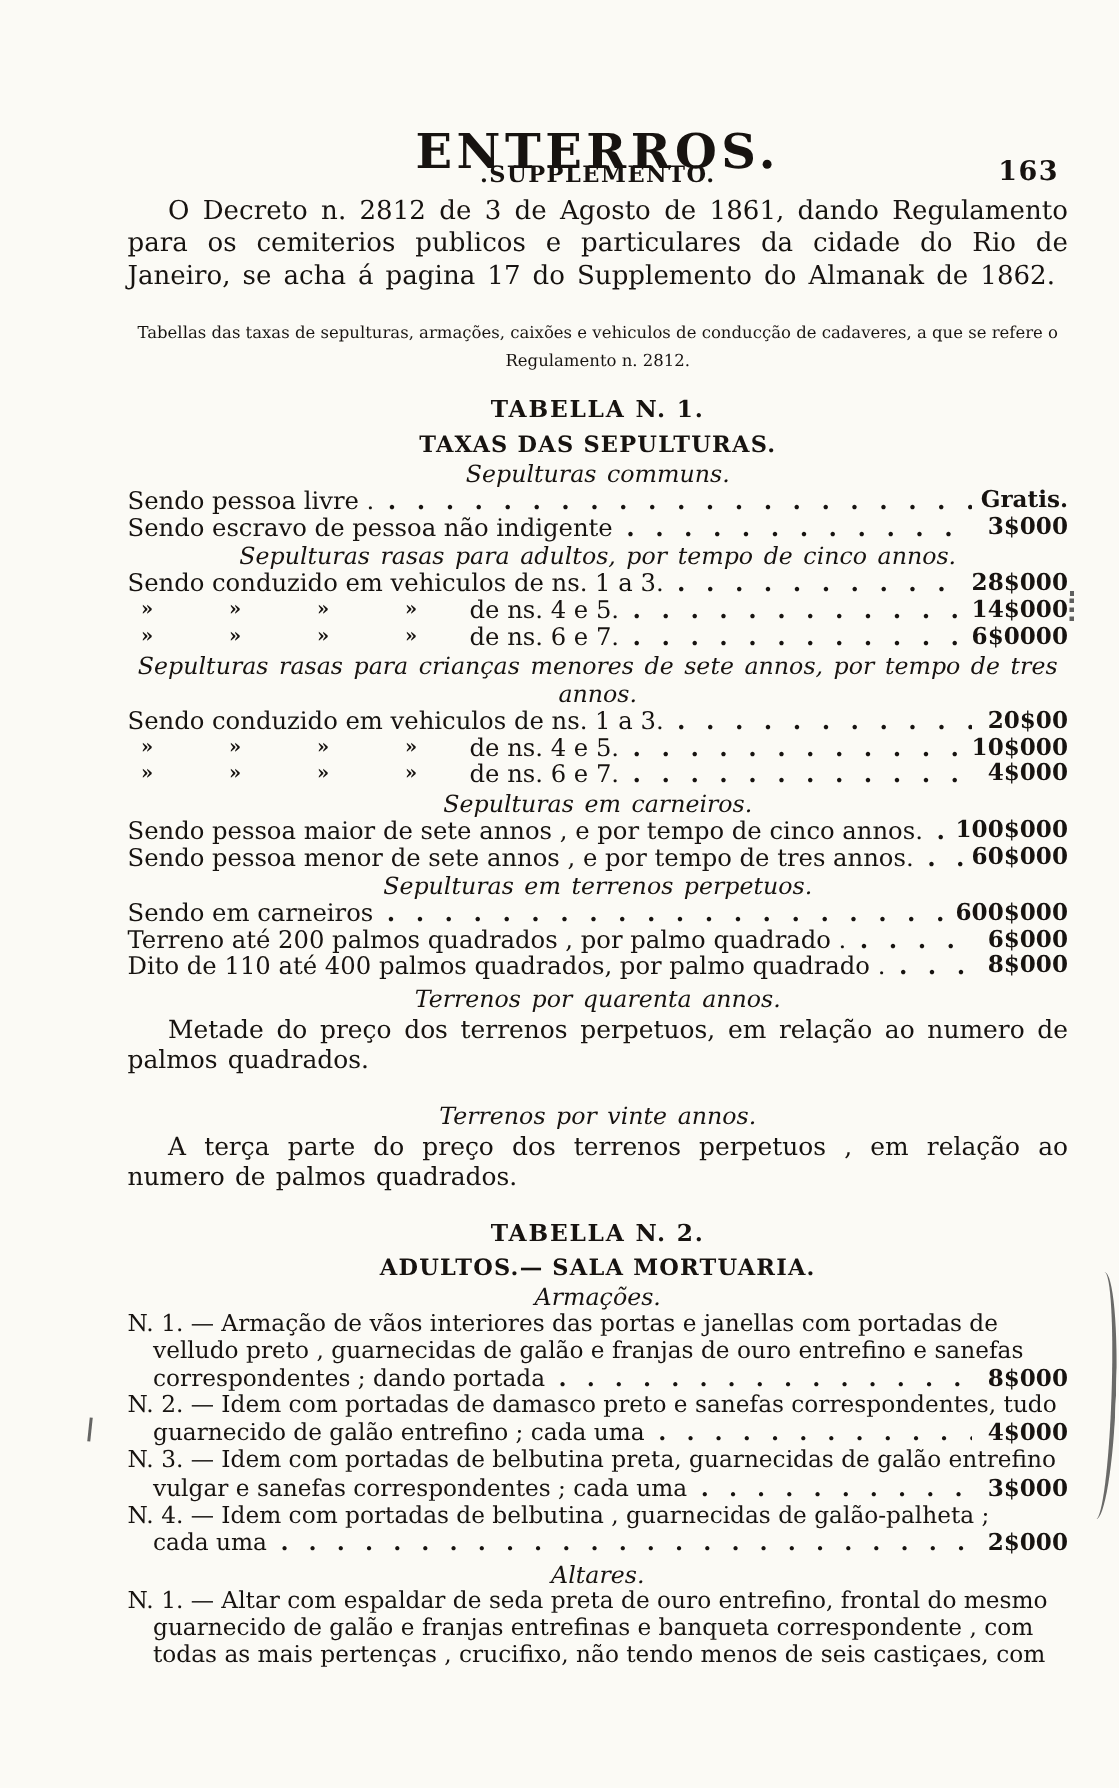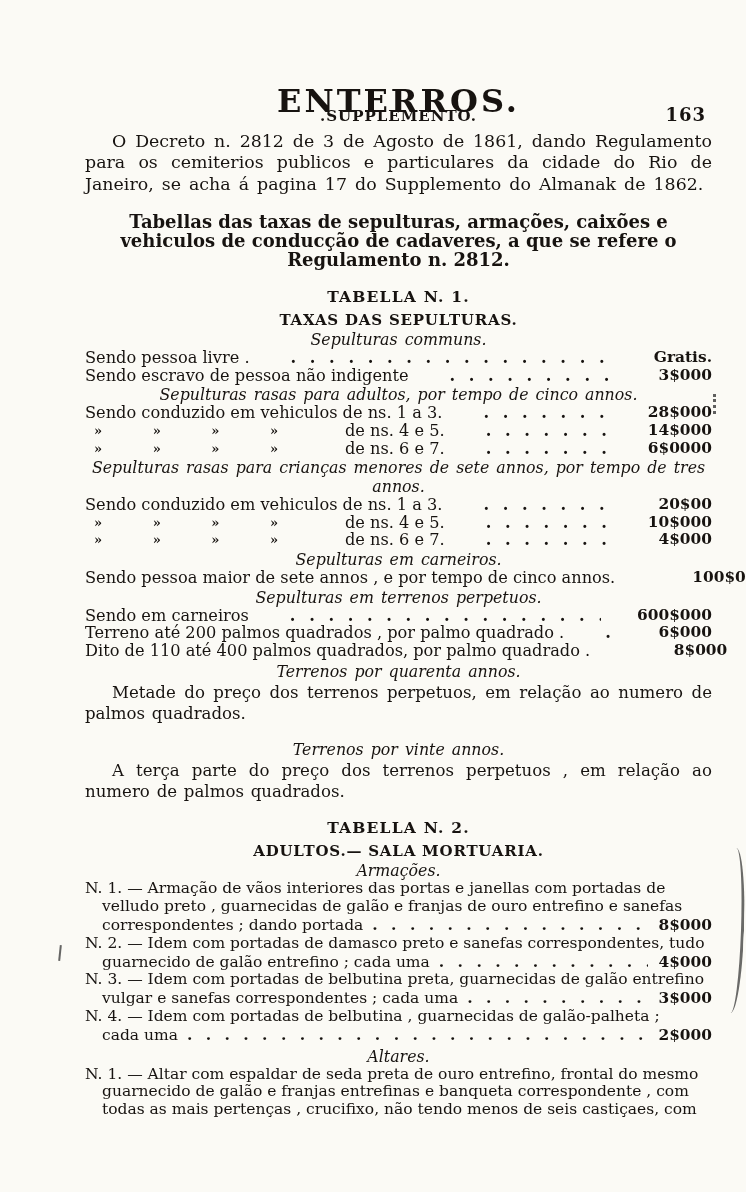--- a/index.html
+++ b/index.html
@@ -26,39 +26,39 @@
   .content { position:absolute; left:85px; top:0; width:627px; }
   .doc-title {
     margin-top:82px; text-align:center;
     font-size:32px; font-weight:bold; letter-spacing:3px;
   }
   .intro {
     margin-top:11px; font-size:17.4px; line-height:21.3px;
     text-align:justify; text-indent:27px; word-spacing:2.5px;
   }
   .note {
-    margin-top:16px; font-weight:bold; font-size:18px;
+    margin-top:16px; font-weight:normal; font-size:11px;
     line-height:19px; text-align:center;
   }
   .tab-title {
     margin-top:13px; text-align:center;
     font-size:15.5px; font-weight:bold; letter-spacing:1.2px;
   }
   .tab-sub {
     margin-top:5px; text-align:center;
     font-size:15px; font-weight:bold; letter-spacing:0.8px;
   }
   .sec-head {
     text-align:center; font-style:italic;
     font-size:15.8px; line-height:19px; margin-top:1px;
     word-spacing:2px;
   }
   .fee-row {
     display:flex; align-items:center;
-    font-size:16.2px; line-height:17.6px; white-space:nowrap;gap:32px;
+    font-size:16.2px; line-height:17.6px; white-space:nowrap;
   }
   .leader { flex:1; overflow:hidden; white-space:nowrap; margin:0 4px 0 9px; }
   .leader::after {
     content:". . . . . . . . . . . . . . . . . . . . . . . . . . . . . . . . . . . . . . . . . . . . . . . . . . . . . . . .";
     word-spacing:8px; font-weight:bold;
   }
   .fee-price {
     font-weight:bold; text-align:right; min-width:60px; font-size:15.4px;
   }
   .ditto {
@@ -164,20 +164,25 @@
       <span class="leader"></span>
       <span class="fee-price">4$000</span>
     </div>
 
     <div class="sec-head">Sepulturas em carneiros.</div>
     <div class="fee-row">
       <span class="fee-label">Sendo pessoa maior de sete annos , e por tempo de cinco annos.</span>
       <span class="leader"></span>
       <span class="fee-price">100$000</span>
     </div>
+    <div class="fee-row">
+      <span class="fee-label">Sendo pessoa menor de sete annos , e por tempo de tres annos.</span>
+      <span class="leader"></span>
+      <span class="fee-price">60$000</span>
+    </div>
 
     <div class="sec-head">Sepulturas em terrenos perpetuos.</div>
     <div class="fee-row">
       <span class="fee-label">Sendo em carneiros</span>
       <span class="leader"></span>
       <span class="fee-price">600$000</span>
     </div>
     <div class="fee-row">
       <span class="fee-label">Terreno até 200 palmos quadrados , por palmo quadrado .</span>
       <span class="leader"></span>

